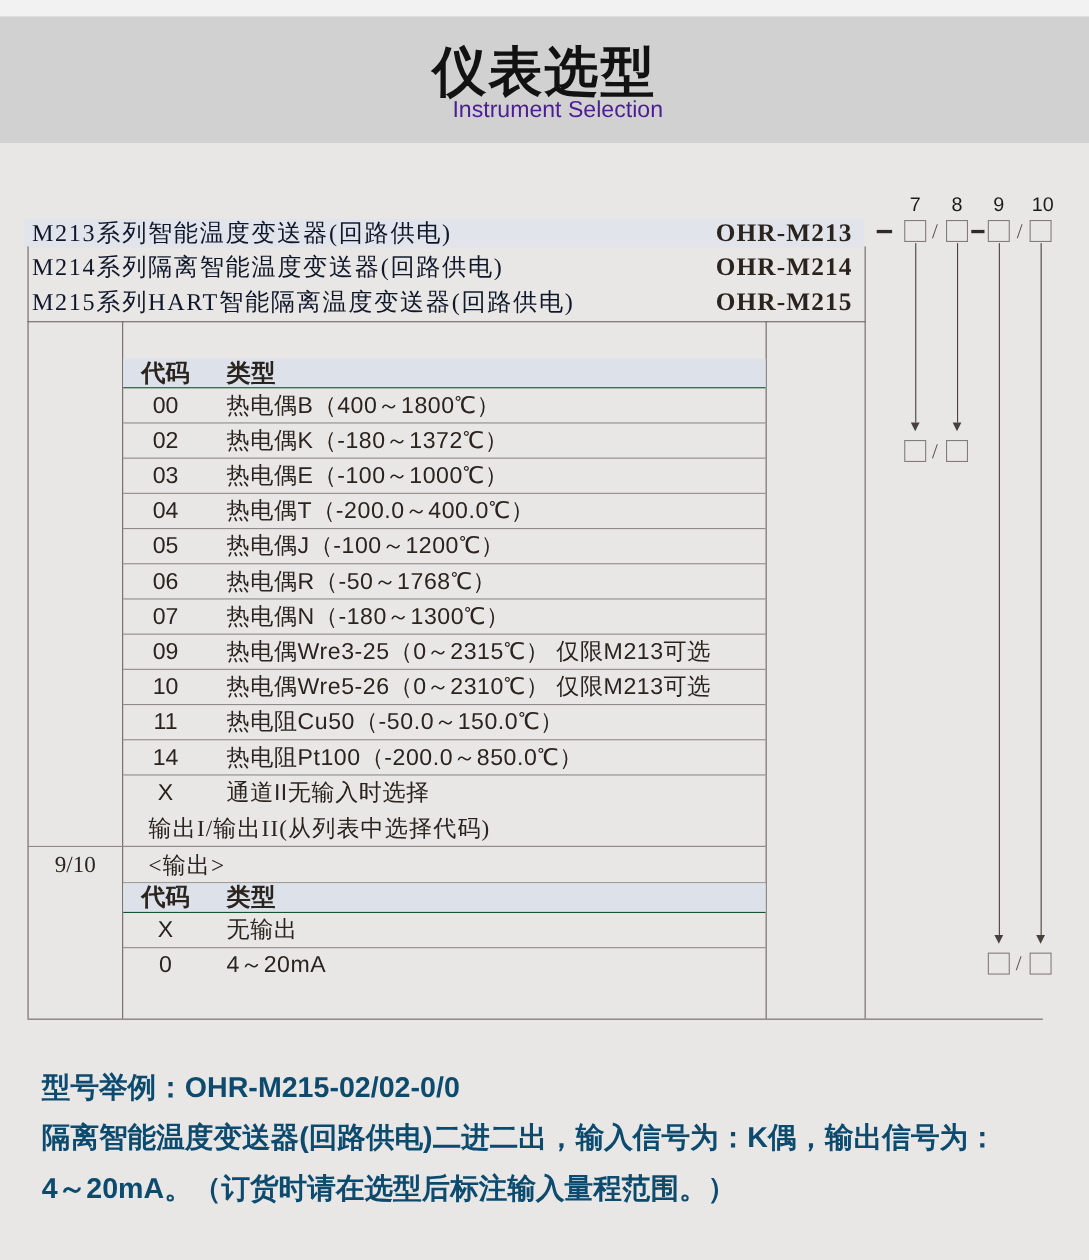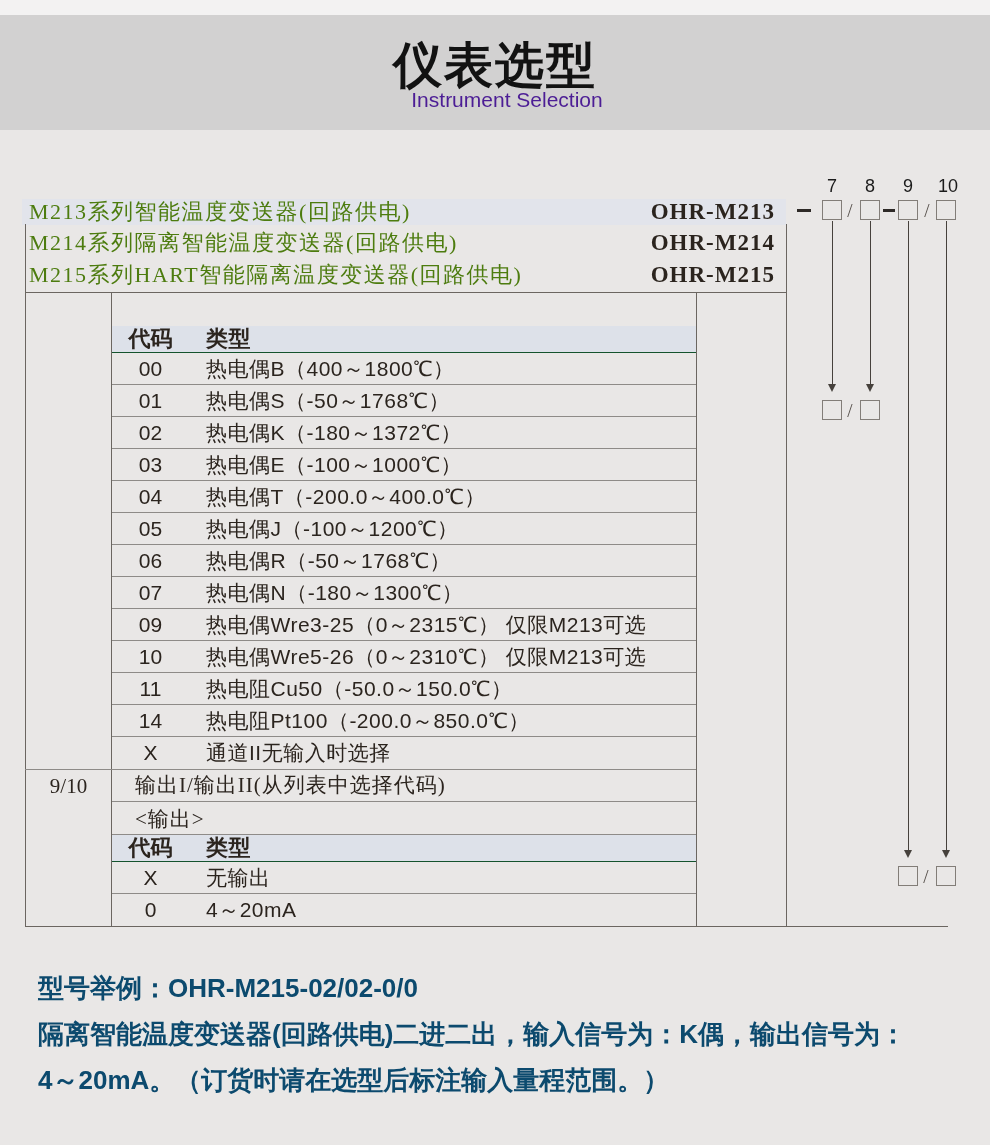--- a/index.html
+++ b/index.html
@@ -14,21 +14,21 @@
   
   .main-title{position:absolute;left:0;top:33px;width:990px;text-align:center;
       font-size:49px;font-weight:700;color:#121212;letter-spacing:2px;
       font-family:"Liberation Sans",sans-serif;}
   .sub-title{position:absolute;left:0;top:88px;width:990px;text-align:center;
       font-size:21px;font-weight:400;color:#4c1d95;letter-spacing:0px;margin-left:12px;}
 
   
   .hl-band{position:absolute;left:22px;top:199px;width:764px;height:26px;background:#e2e4eb;}
   .product-name{position:absolute;left:29px;height:28px;line-height:28px;
-      font-family:"Liberation Serif",serif;font-size:22px;color:#4d7c0f;letter-spacing:1.5px;white-space:nowrap;}
+      font-family:"Liberation Serif",serif;font-size:22px;color:#0f172a;letter-spacing:1.5px;white-space:nowrap;}
   .product-model{position:absolute;left:620px;width:155px;height:28px;line-height:28px;text-align:right;
       font-family:"Liberation Serif",serif;font-size:23px;font-weight:600;color:#2b241e;letter-spacing:1px;}
   .pr0{top:198px;} .pr1{top:229px;} .pr2{top:261px;}
 
   
   .vl,.hl{position:absolute;background:#6b6661;}
   .rowline{position:absolute;background:#8e8b88;height:1px;}
 
   
   .sel-table{position:absolute;left:112px;top:292px;width:584px;}
@@ -91,24 +91,20 @@
     <div class="t-spacer"></div>
     <div class="t-head">
       <div class="c-code">代码</div>
       <div class="c-type">类型</div>
     </div>
     <div class="t-row">
         <div class="c-code">00</div>
         <div class="c-type">热电偶B（400～1800℃）</div>
       </div>
     <div class="t-row">
-        <div class="c-code">01</div>
-        <div class="c-type">热电偶S（-50～1768℃）</div>
-      </div>
-    <div class="t-row">
         <div class="c-code">02</div>
         <div class="c-type">热电偶K（-180～1372℃）</div>
       </div>
     <div class="t-row">
         <div class="c-code">03</div>
         <div class="c-type">热电偶E（-100～1000℃）</div>
       </div>
     <div class="t-row">
         <div class="c-code">04</div>
         <div class="c-type">热电偶T（-200.0～400.0℃）</div>

